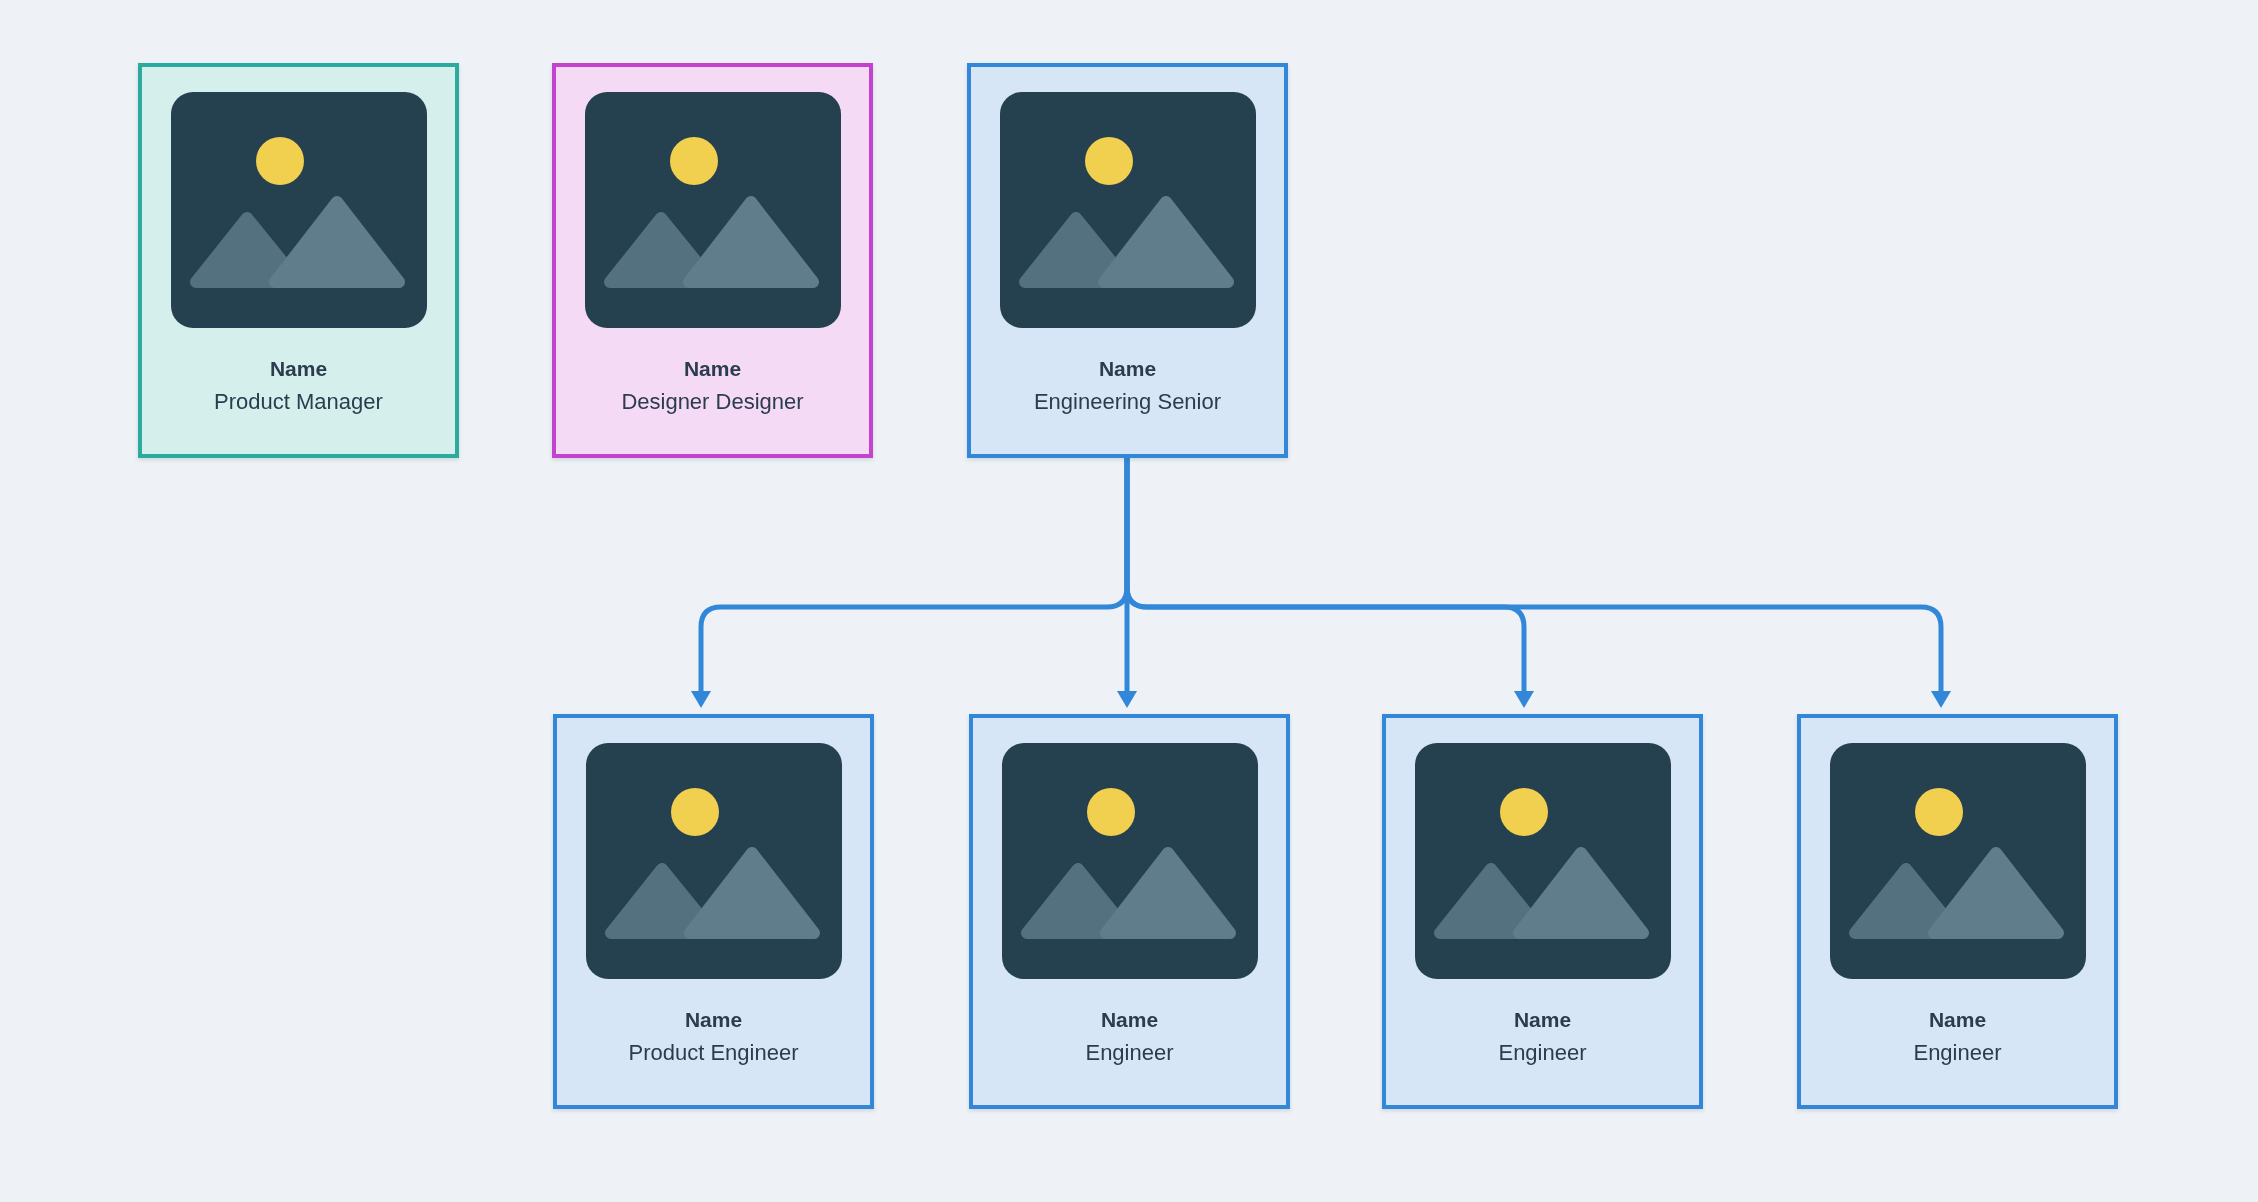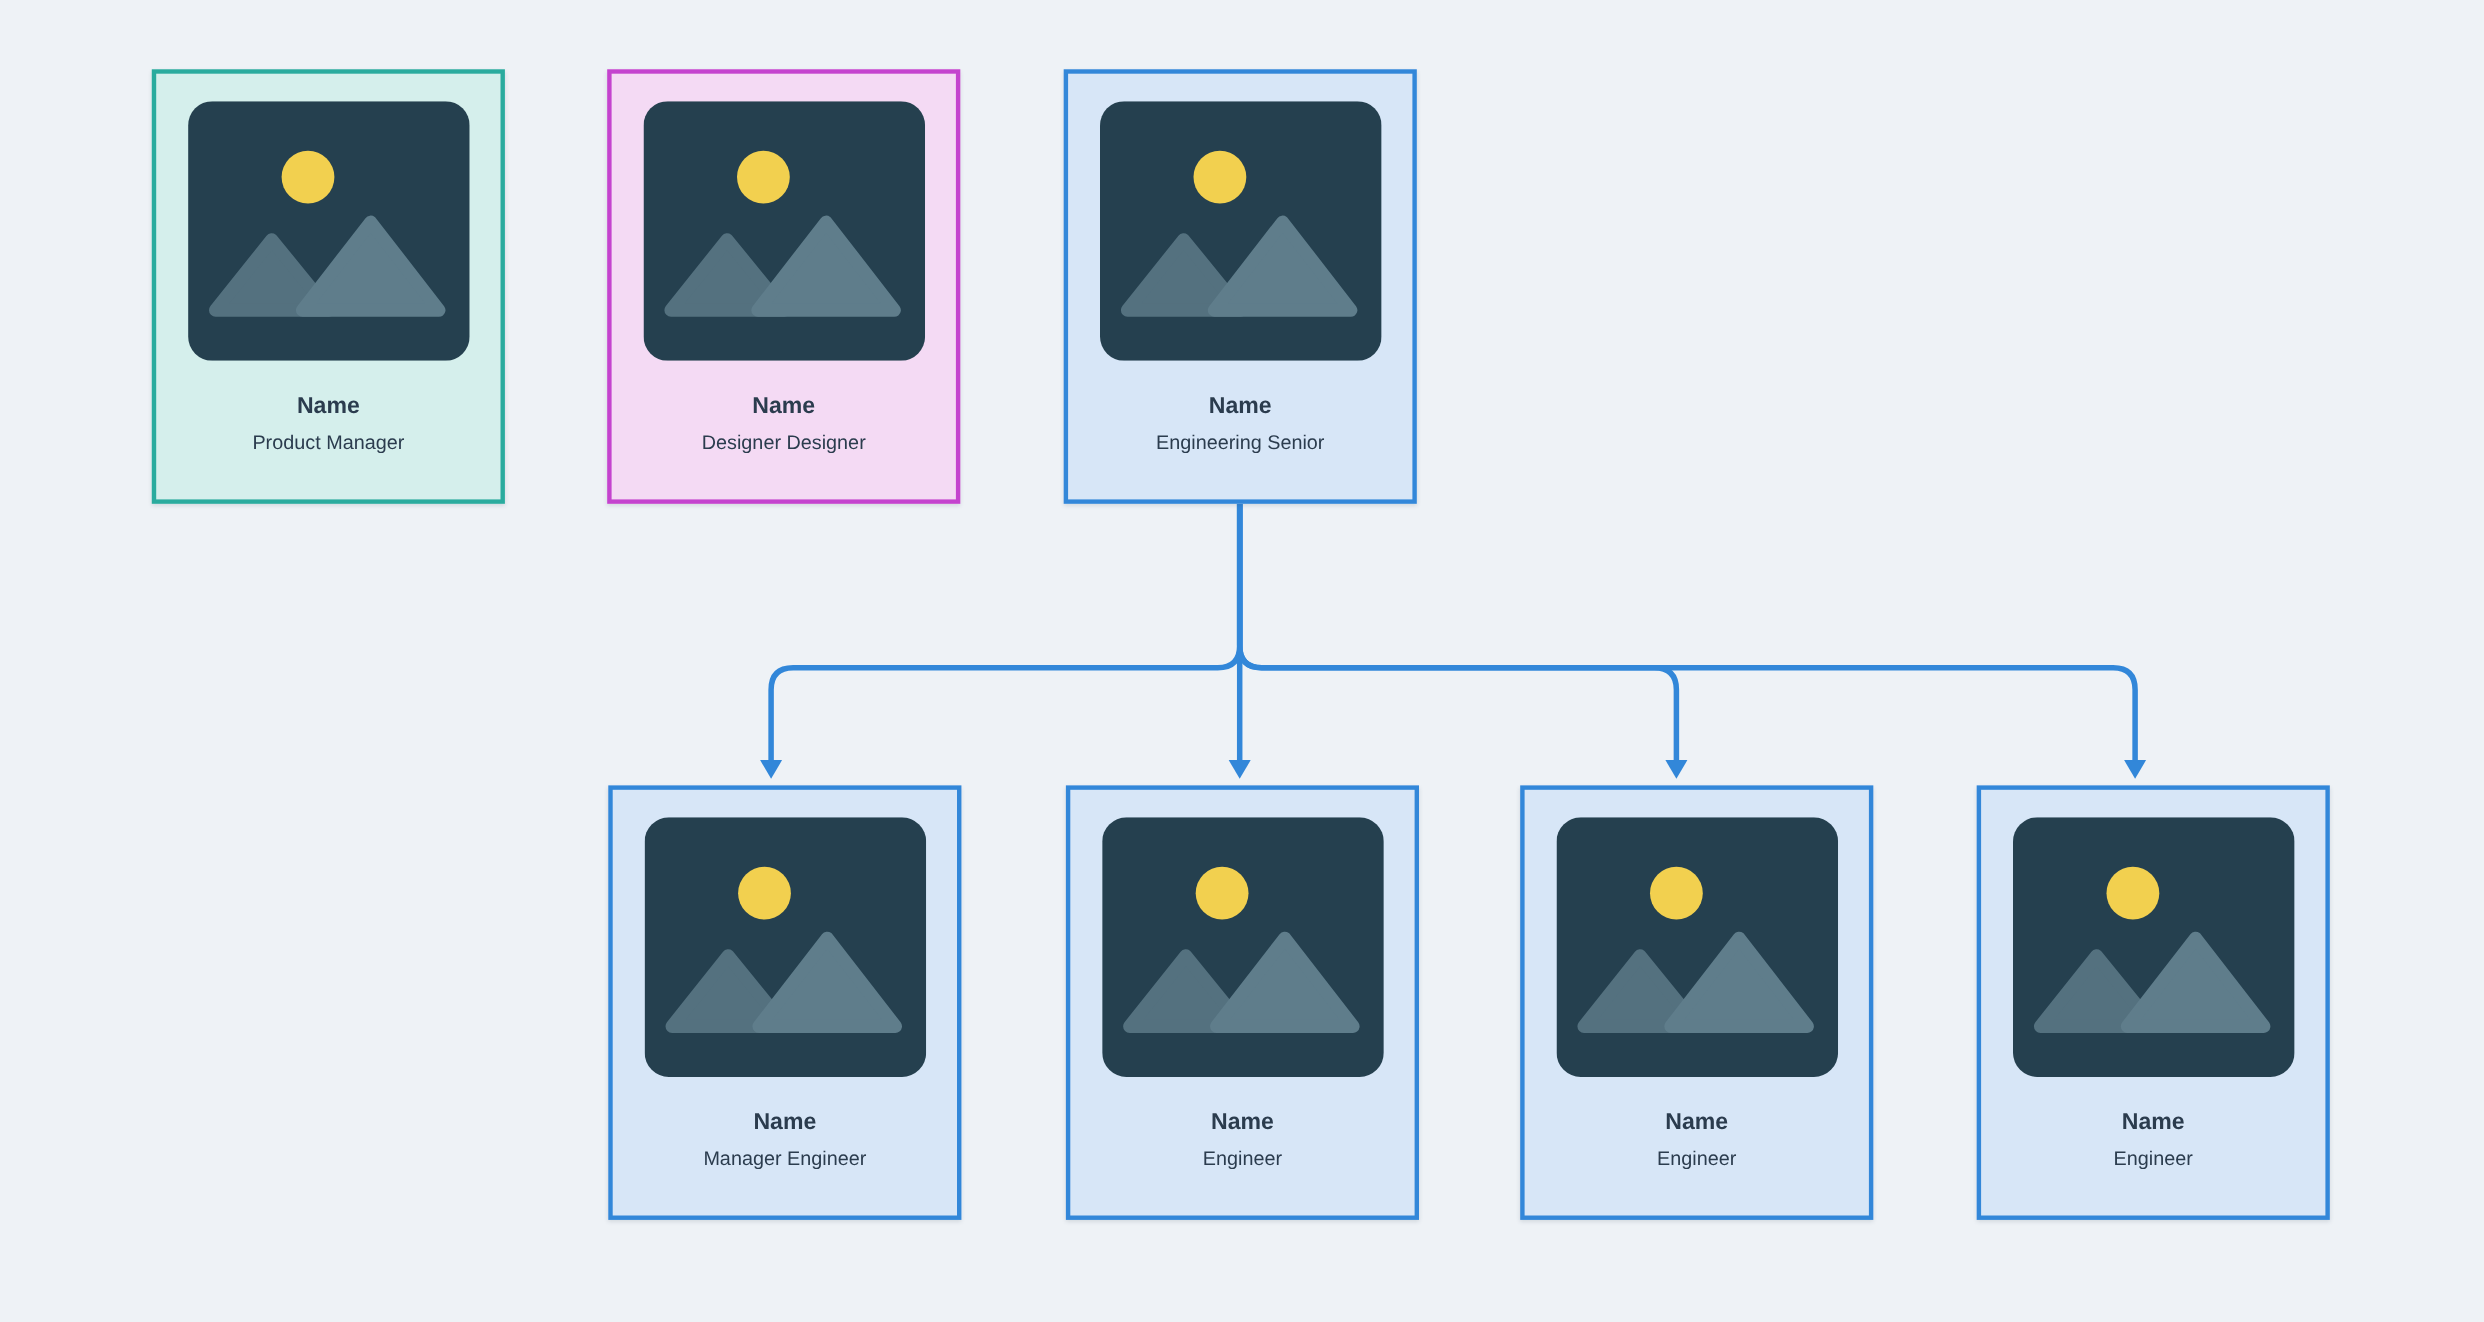--- a/index.html
+++ b/index.html
@@ -45,21 +45,21 @@
   .card .name{
     margin-top:28px;
     font-size:21px;
     font-weight:700;
     line-height:26px;
     color:var(--text);
     text-align:center;
   }
   .card .role{
     margin-top:7px;
-    font-size:18px;
+    font-size:22px;
     font-weight:400;
     line-height:26px;
     color:var(--text);
     text-align:center;
   }
 </style>
 </head>
 <body>
 
 <div class="canvas">
@@ -113,21 +113,21 @@
   </article>
 
   <article class="card" style="left: 553px; top: 714px; border-color: rgb(50, 135, 217); background-color: rgb(215, 230, 247);">
     <svg class="ph" viewBox="0 0 256 236" aria-hidden="true">
       <rect x="0" y="0" width="256" height="236" rx="22" fill="var(--ph-bg)"></rect>
       <circle cx="109" cy="69" r="24" fill="var(--ph-sun)"></circle>
       <path d="M25 190 L76 126 L128 190 Z" fill="var(--ph-ml)" stroke="var(--ph-ml)" stroke-width="12" stroke-linejoin="round"></path>
       <path d="M104 190 L166 110 L228 190 Z" fill="var(--ph-mr)" stroke="var(--ph-mr)" stroke-width="12" stroke-linejoin="round"></path>
     </svg>
     <div class="name">Name</div>
-    <div class="role">Manager Engineer</div>
+    <div class="role">Product Engineer</div>
   </article>
 
   <article class="card" style="left: 969px; top: 714px; border-color: rgb(50, 135, 217); background-color: rgb(215, 230, 247);">
     <svg class="ph" viewBox="0 0 256 236" aria-hidden="true">
       <rect x="0" y="0" width="256" height="236" rx="22" fill="var(--ph-bg)"></rect>
       <circle cx="109" cy="69" r="24" fill="var(--ph-sun)"></circle>
       <path d="M25 190 L76 126 L128 190 Z" fill="var(--ph-ml)" stroke="var(--ph-ml)" stroke-width="12" stroke-linejoin="round"></path>
       <path d="M104 190 L166 110 L228 190 Z" fill="var(--ph-mr)" stroke="var(--ph-mr)" stroke-width="12" stroke-linejoin="round"></path>
     </svg>
     <div class="name">Name</div>

